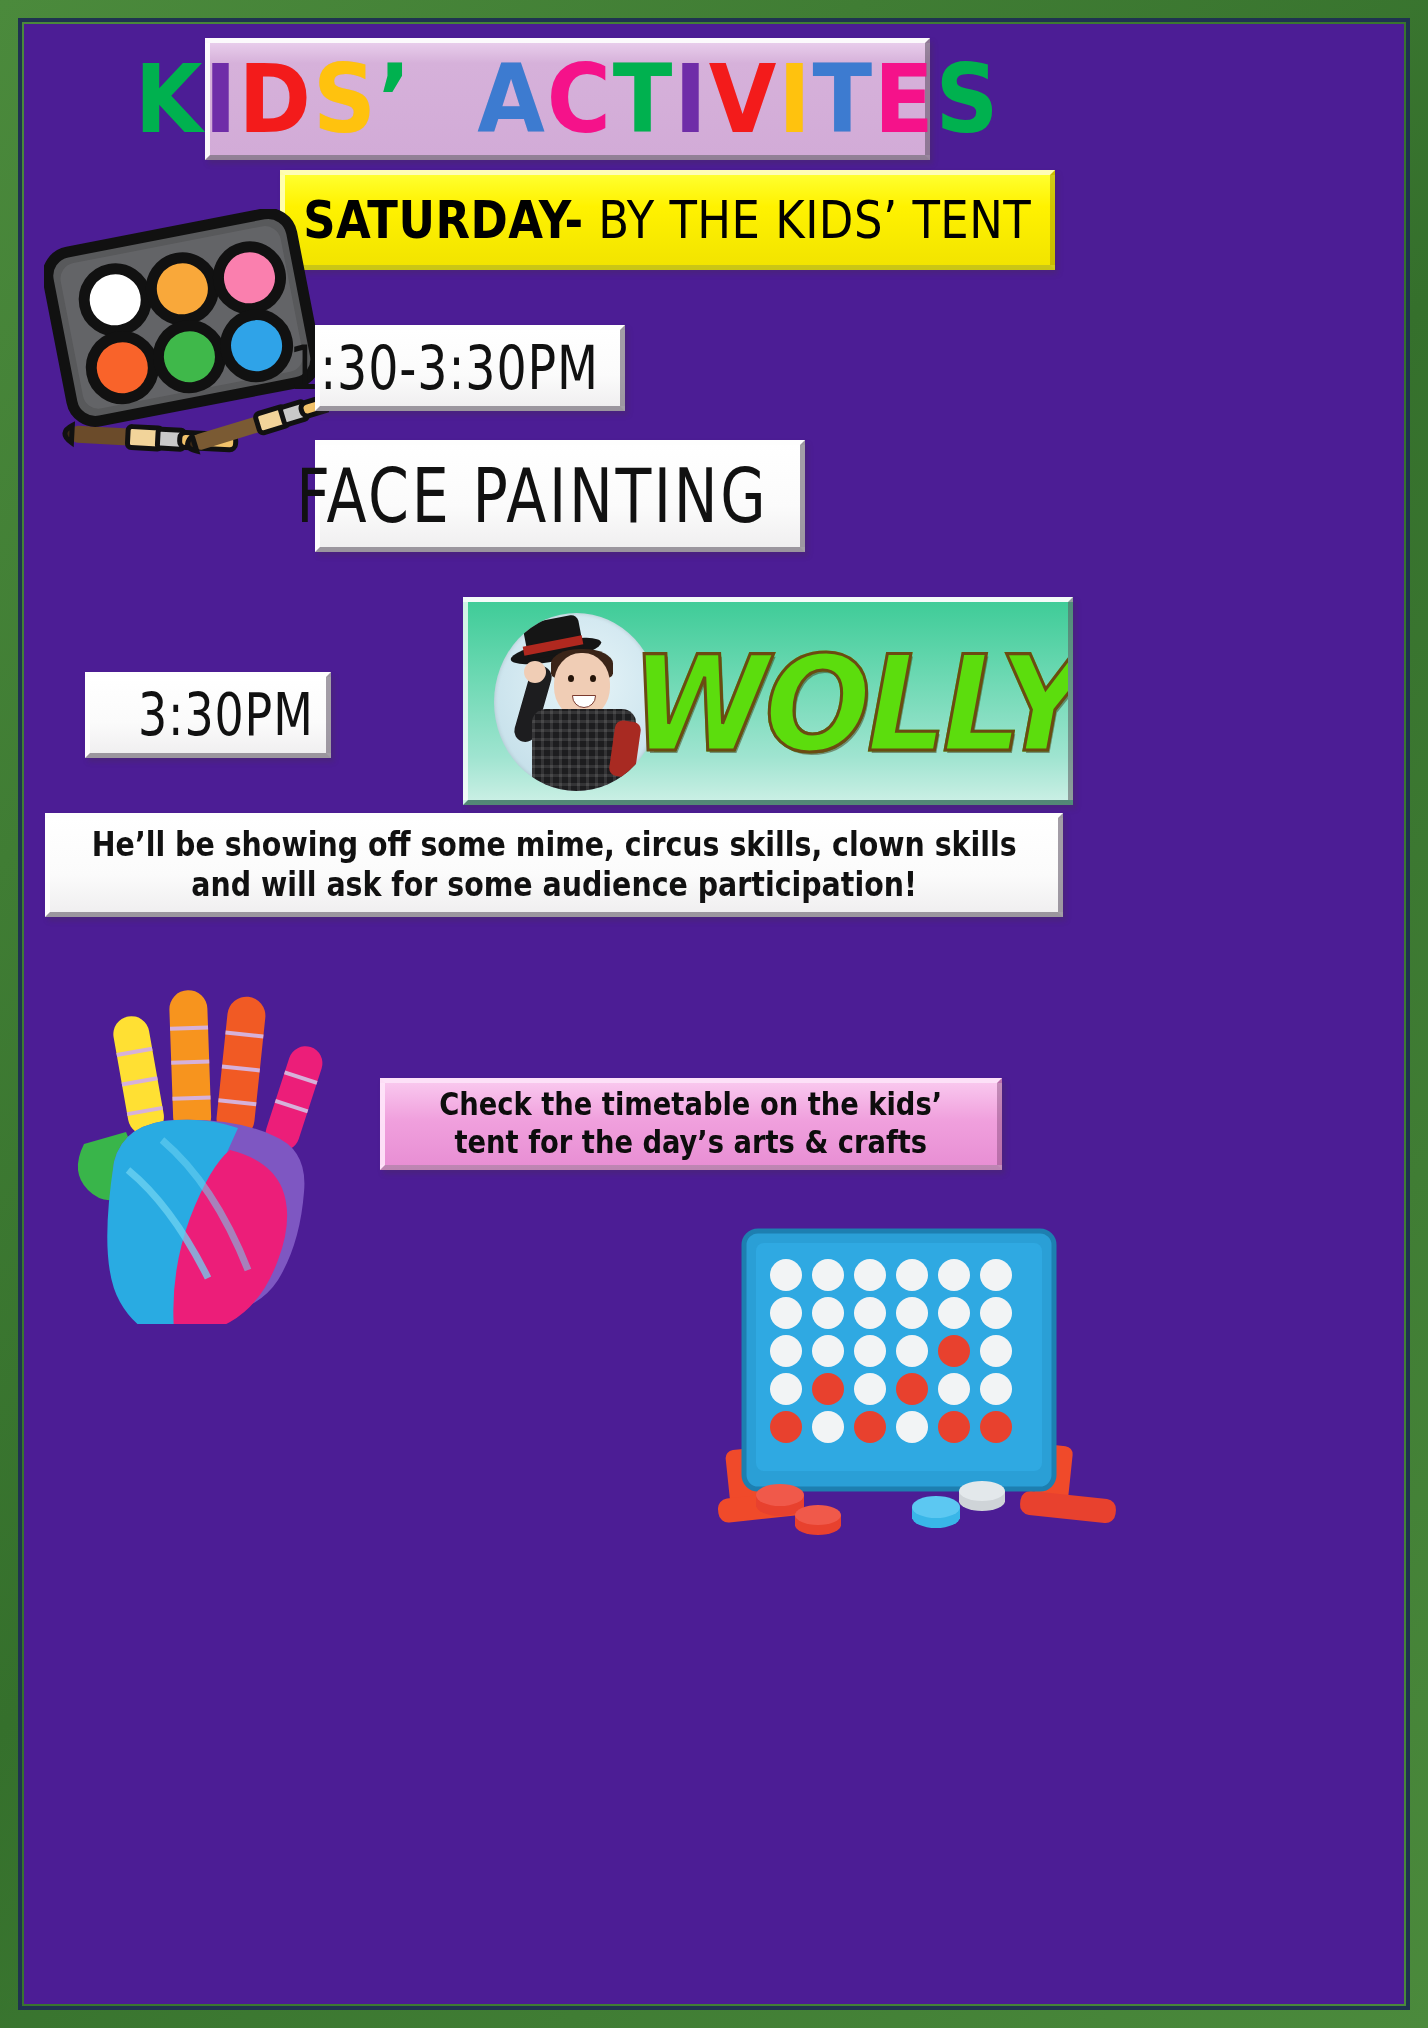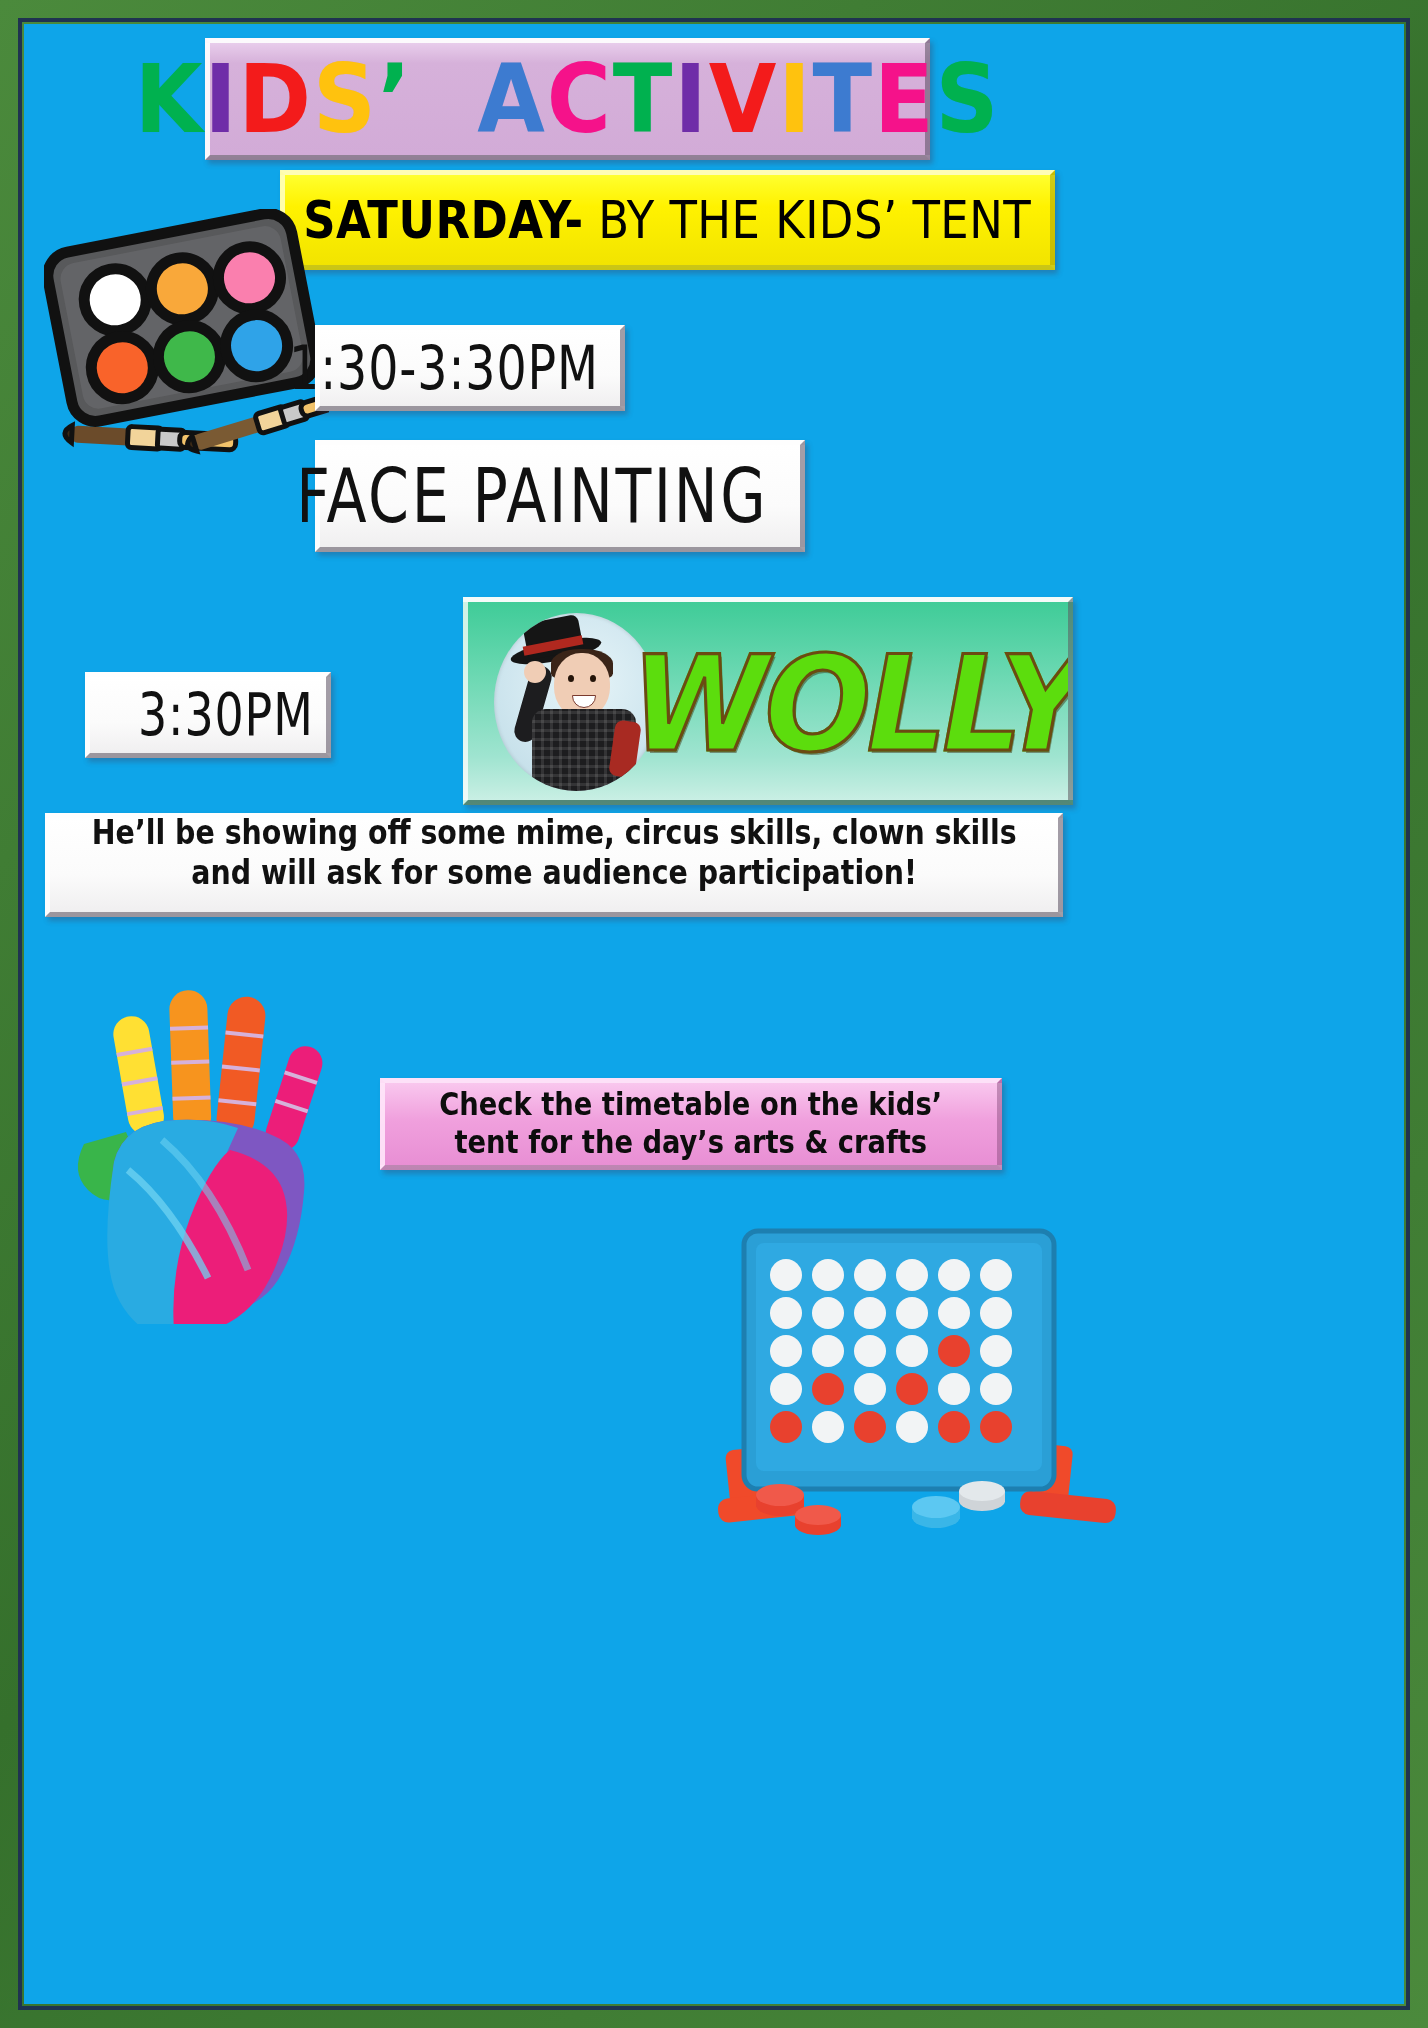--- a/index.html
+++ b/index.html
@@ -27,21 +27,21 @@
   }
   .frame-inner-line {
     position: absolute;
     left: 18px; top: 18px; right: 18px; bottom: 18px;
     border: 4px solid #1f3350;
     box-sizing: border-box;
   }
   .canvas {
     position: absolute;
     left: 24px; top: 24px; right: 24px; bottom: 24px;
-    background: #0ea5e9;
+    background: #4c1d95;
     overflow: hidden;
   }
 
   
   .bevel {
     position: absolute;
     box-sizing: border-box;
     border-top: 5px solid rgba(255,255,255,0.95);
     border-left: 5px solid rgba(255,255,255,0.90);
     border-right: 5px solid rgba(90,80,95,0.55);
@@ -221,21 +221,21 @@
     background-clip: text;
     white-space: nowrap;
     transform: scaleY(1.06);
   }
 
   
   #desc-box {
     left: 21px; top: 789px;
     width: 1018px; height: 104px;
     flex-direction: column;
-    padding: 20px 10px;
+    padding: 8px 10px;
   }
   .desc-line {
     font-family: "DejaVu Sans Condensed","DejaVu Sans", sans-serif;
     font-weight: bold;
     font-size: 34px;
     color: #111;
     line-height: 1.18;
     white-space: nowrap;
     transform: scaleX(0.93);
   }

